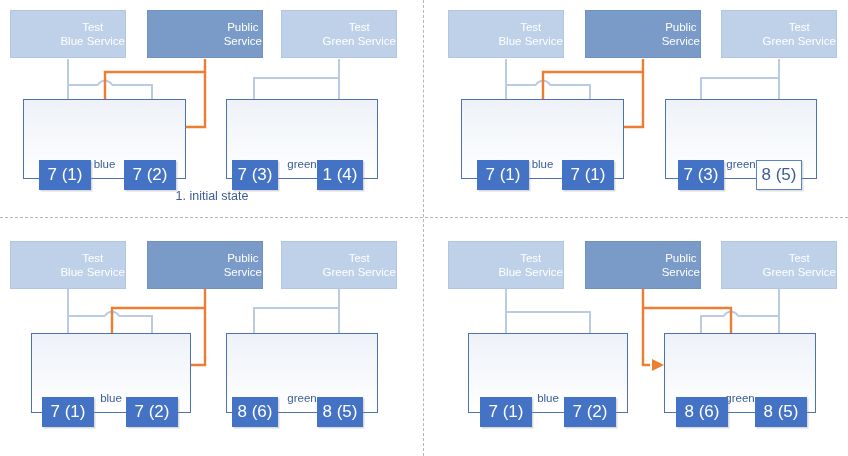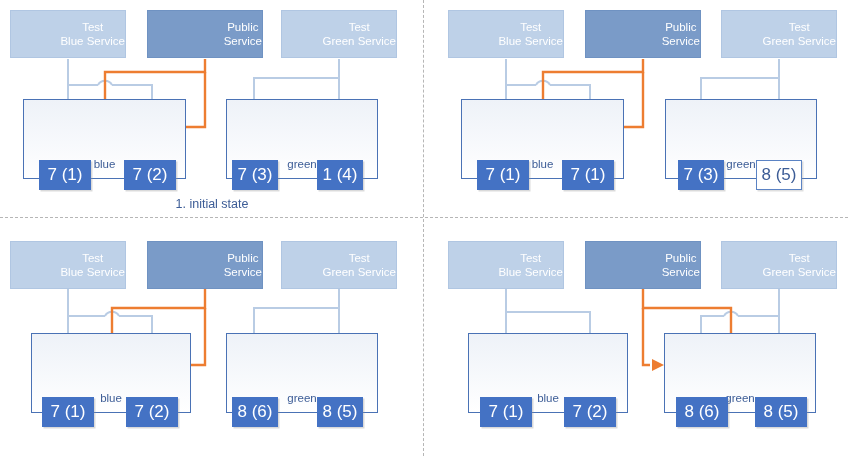--- a/index.html
+++ b/index.html
@@ -83,21 +83,21 @@
     </div>
     <div class="node node-filled" style="left:39px;top:113px;width:52px;height:30px;">7 (1)</div>
     <div class="node node-filled" style="left:124px;top:113px;width:52px;height:30px;">7 (2)</div>
 
     <div class="env" style="left:226px;top:99px;width:152px;height:80px;">
       <div class="env-label" style="bottom:8px;">green</div>
     </div>
     <div class="node node-filled" style="left:232px;top:113px;width:46px;height:30px;">7 (3)</div>
     <div class="node node-filled" style="left:317px;top:113px;width:46px;height:30px;">1 (4)</div>
 
-    <div class="caption" style="left:0;top:189px;width:424px;margin-top:8px;">1. initial state</div>
+    <div class="caption" style="left:0;top:189px;width:424px;">1. initial state</div>
   </div>
 
   <div class="panel p2">
     <svg class="wires">
       <path class="blue-wire" d="M82,59 L82,85 M82,85 L112,85 M126,85 L166,85 L166,104"></path>
       <path class="blue-wire" d="M82,85 L82,104"></path>
       <path class="blue-wire" d="M112,85 A8,8 0 0 1 126,85"></path>
       <polygon class="blue-head" points="76,104 88,104 82,114"></polygon>
       <polygon class="blue-head" points="160,104 172,104 166,114"></polygon>
       <path class="blue-wire" d="M355,59 L355,78 L277,78 L277,104"></path>

